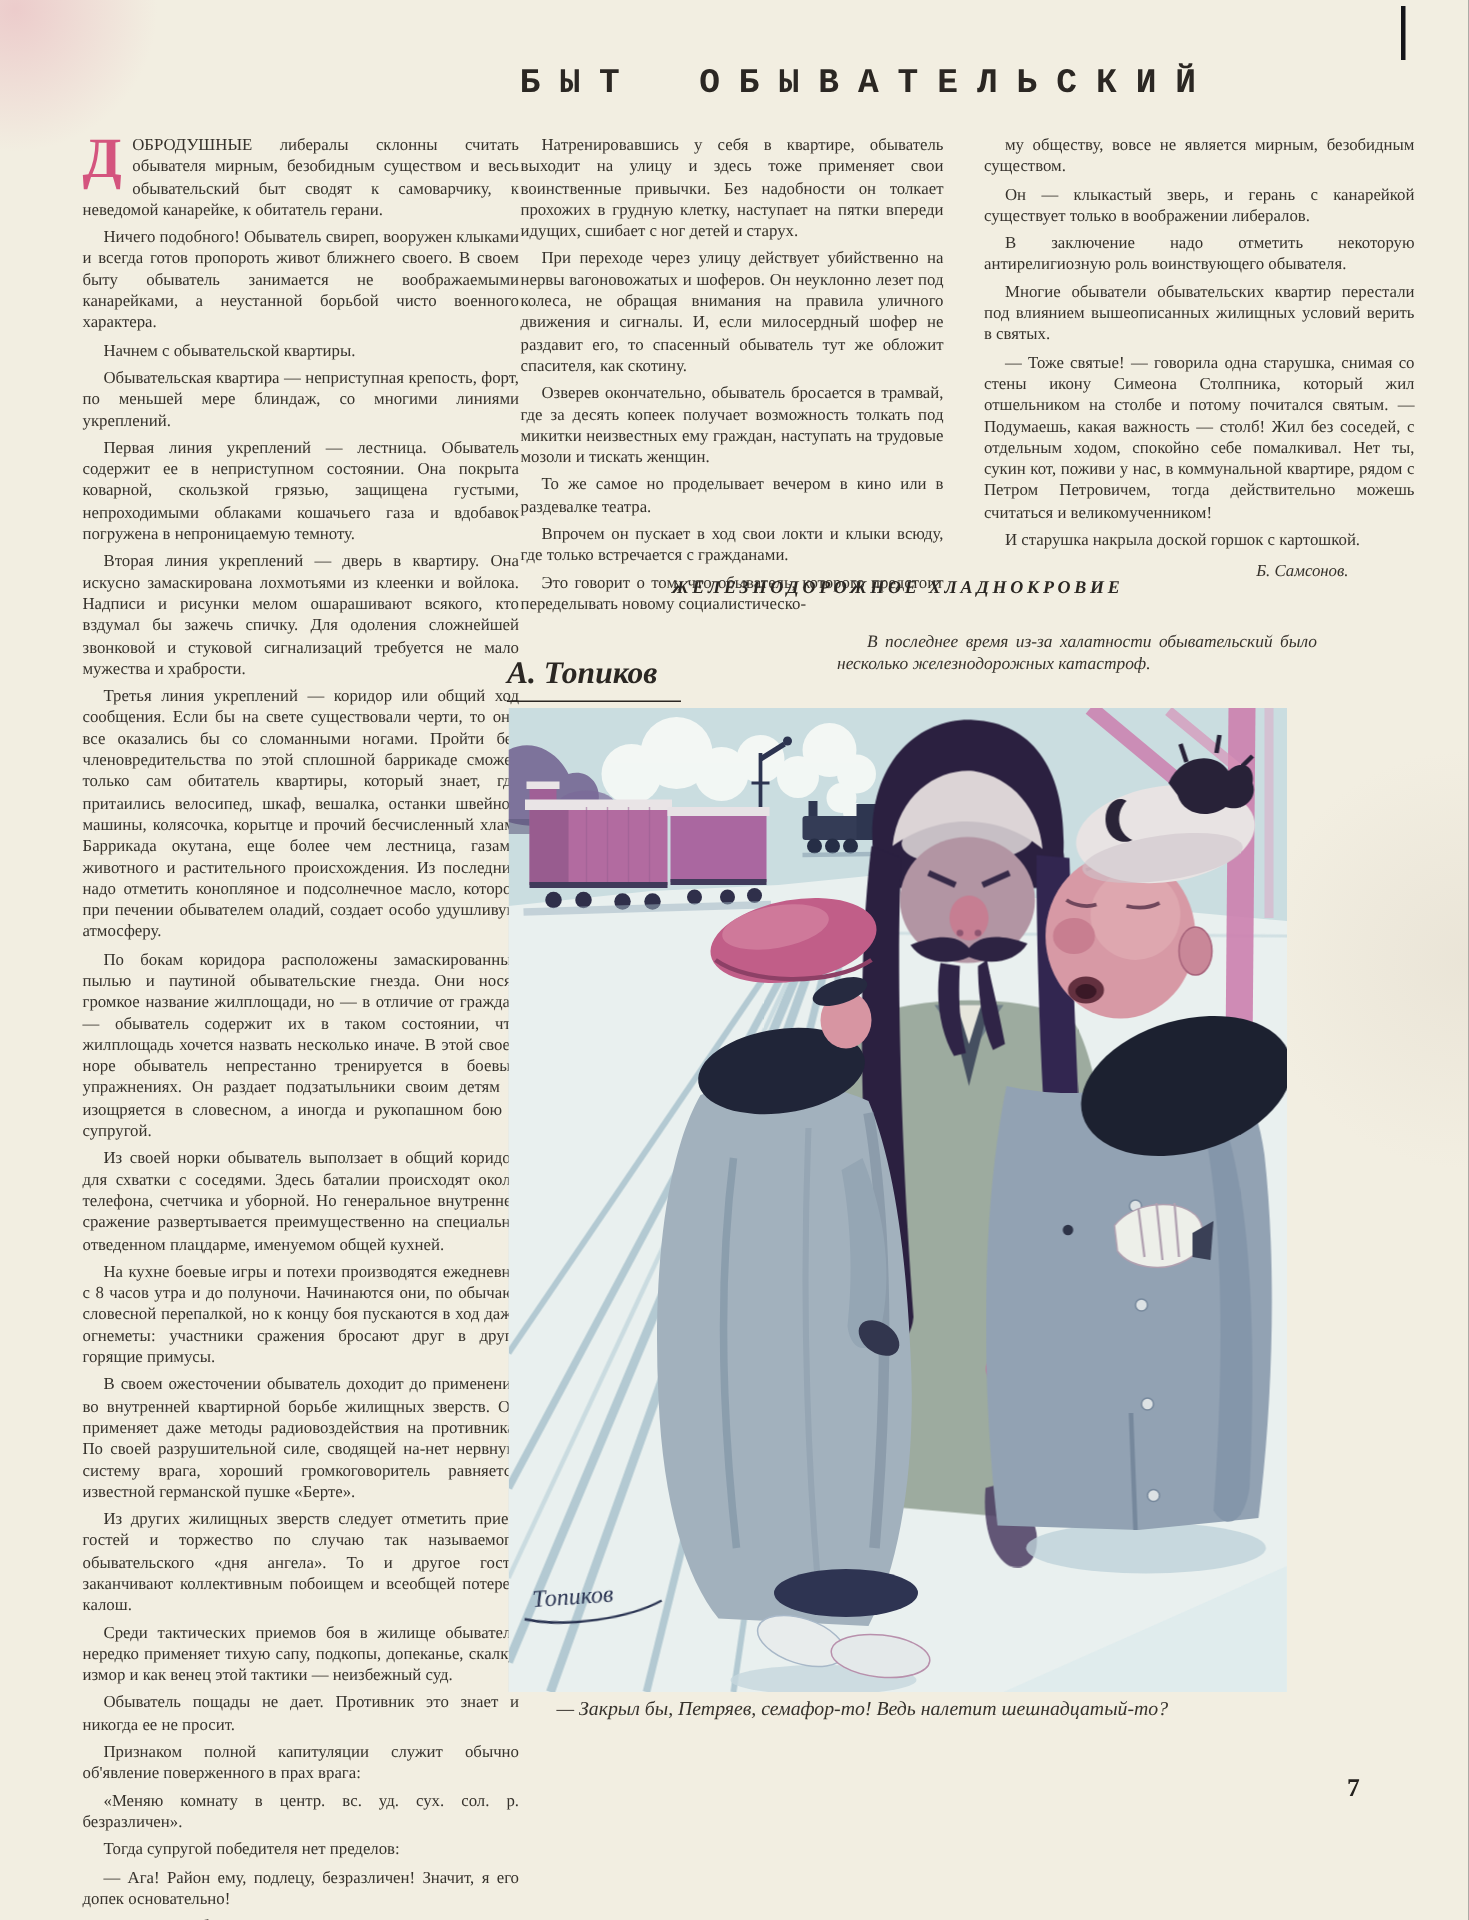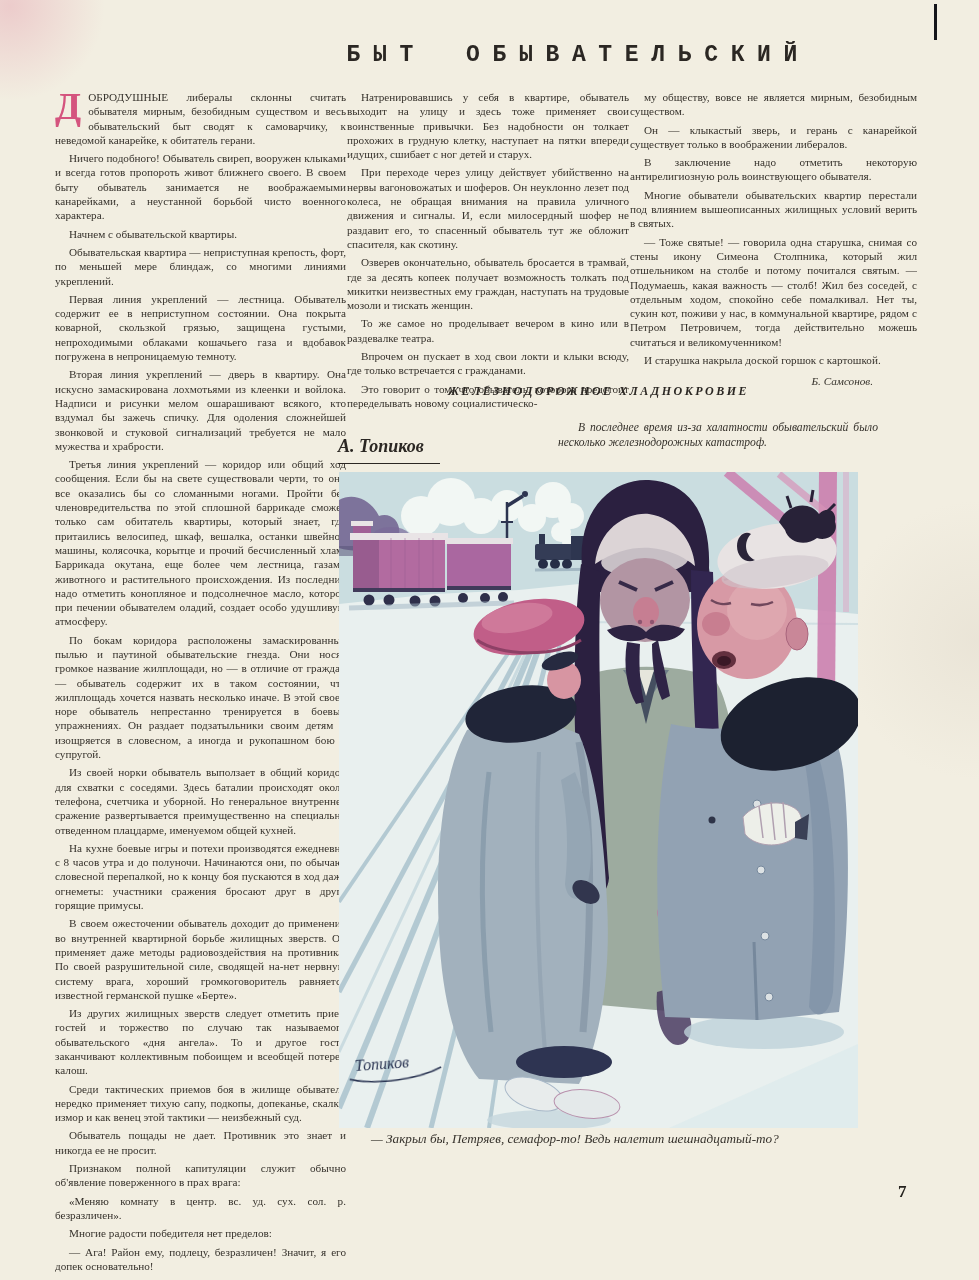--- a/index.html
+++ b/index.html
@@ -13,41 +13,41 @@
   }
   .corner-mark{position:absolute;top:4px;right:42px;width:3px;height:36px;background:#15151a;}
   .masthead{
     position:absolute;top:42px;left:110px;width:700px;text-align:right;
     font-family:Liberation Mono, monospace;font-weight:bold;font-size:23px;
     letter-spacing:.55em;word-spacing:.6em;color:#2b2723;white-space:nowrap;
   }
   .col{position:absolute;top:90px;}
   .col-left{left:55px;width:291px;}
   .col-mid{left:347px;width:282px;}
-  .col-right{left:630px;width:287px;}
+  .col-right{left:656px;width:287px;}
   .col p{
     margin:0 0 4px 0;font-size:11.2px;line-height:14.3px;text-align:justify;
     text-indent:14px;color:#36322c;
   }
   .col p.first{text-indent:0;}
   .dropcap{
     float:left;font-size:38px;line-height:30px;font-weight:bold;
     padding:1px 7px 0 0;color:#d4547e;
   }
   .author-line{
     text-align:right !important;padding-right:44px;font-style:italic;margin-top:7px !important;
   }
   .art2-title{
     position:absolute;top:384px;left:339px;width:519px;text-align:center;
     font-weight:bold;font-style:italic;font-size:12px;letter-spacing:2.5px;color:#2b2723;
     white-space:nowrap;
   }
   .byline{
     position:absolute;top:436px;left:338px;
-    font-weight:bold;font-style:italic;font-size:18px;color:#2b2723;
+    font-weight:bold;font-style:italic;font-size:21px;color:#2b2723;
     border-bottom:1.6px solid #2b2723;padding:0 16px 6px 0;
   }
   .epigraph{
     position:absolute;top:420px;left:558px;width:320px;
     font-style:italic;font-size:11.6px;line-height:15px;text-align:justify;text-indent:20px;
     color:#36322c;
   }
   .illustration{position:absolute;top:472px;left:339px;width:519px;height:656px;}
   .caption{position:absolute;top:1131px;left:337px;width:545px;}
   .caption p{
@@ -79,21 +79,21 @@
         <p>Третья линия укреплений — коридор или общий ход сообщения. Если бы на свете существовали черти, то они все оказались бы со сломанными ногами. Пройти без членовредительства по этой сплошной баррикаде сможет только сам обитатель квартиры, который знает, где притаились велосипед, шкаф, вешалка, останки швейной машины, колясочка, корытце и прочий бесчисленный хлам. Баррикада окутана, еще более чем лестница, газами животного и растительного происхождения. Из последних надо отметить конопляное и подсолнечное масло, которое при печении обывателем оладий, создает особо удушливую атмосферу.</p>
         <p>По бокам коридора расположены замаскированные пылью и паутиной обывательские гнезда. Они носят громкое название жилплощади, но — в отличие от граждан — обыватель содержит их в таком состоянии, что жилплощадь хочется назвать несколько иначе. В этой своей норе обыватель непрестанно тренируется в боевых упражнениях. Он раздает подзатыльники своим детям и изощряется в словесном, а иногда и рукопашном бою с супругой.</p>
         <p>Из своей норки обыватель выползает в общий коридор для схватки с соседями. Здесь баталии происходят около телефона, счетчика и уборной. Но генеральное внутреннее сражение развертывается преимущественно на специально отведенном плацдарме, именуемом общей кухней.</p>
         <p>На кухне боевые игры и потехи производятся ежедневно с 8 часов утра и до полуночи. Начинаются они, по обычаю, словесной перепалкой, но к концу боя пускаются в ход даже огнеметы: участники сражения бросают друг в друга горящие примусы.</p>
         <p>В своем ожесточении обыватель доходит до применения во внутренней квартирной борьбе жилищных зверств. Он применяет даже методы радиовоздействия на противника. По своей разрушительной силе, сводящей на-нет нервную систему врага, хороший громкоговоритель равняется известной германской пушке «Берте».</p>
         <p>Из других жилищных зверств следует отметить прием гостей и торжество по случаю так называемого обывательского «дня ангела». То и другое гости заканчивают коллективным побоищем и всеобщей потерей калош.</p>
         <p>Среди тактических приемов боя в жилище обыватель нередко применяет тихую сапу, подкопы, допеканье, скалку, измор и как венец этой тактики — неизбежный суд.</p>
         <p>Обыватель пощады не дает. Противник это знает и никогда ее не просит.</p>
         <p>Признаком полной капитуляции служит обычно об'явление поверженного в прах врага:</p>
         <p>«Меняю комнату в центр. вс. уд. сух. сол. р. безразличен».</p>
-        <p>Многие радости победителя нет пределов:</p>
+        <p>Тогда супругой победителя нет пределов:</p>
         <p>— Ага! Район ему, подлецу, безразличен! Значит, я его допек основательно!</p>
         <p>И зверь набрасывается на следующего соседа по квартире.</p>
       </div>
   </div>
 
   <div class="col col-mid">
     <div>
         <p>Натренировавшись у себя в квартире, обыватель выходит на улицу и здесь тоже применяет свои воинственные привычки. Без надобности он толкает прохожих в грудную клетку, наступает на пятки впереди идущих, сшибает с ног детей и старух.</p>
         <p>При переходе через улицу действует убийственно на нервы вагоновожатых и шоферов. Он неуклонно лезет под колеса, не обращая внимания на правила уличного движения и сигналы. И, если милосердный шофер не раздавит его, то спасенный обыватель тут же обложит спасителя, как скотину.</p>
         <p>Озверев окончательно, обыватель бросается в трамвай, где за десять копеек получает возможность толкать под микитки неизвестных ему граждан, наступать на трудовые мозоли и тискать женщин.</p>

